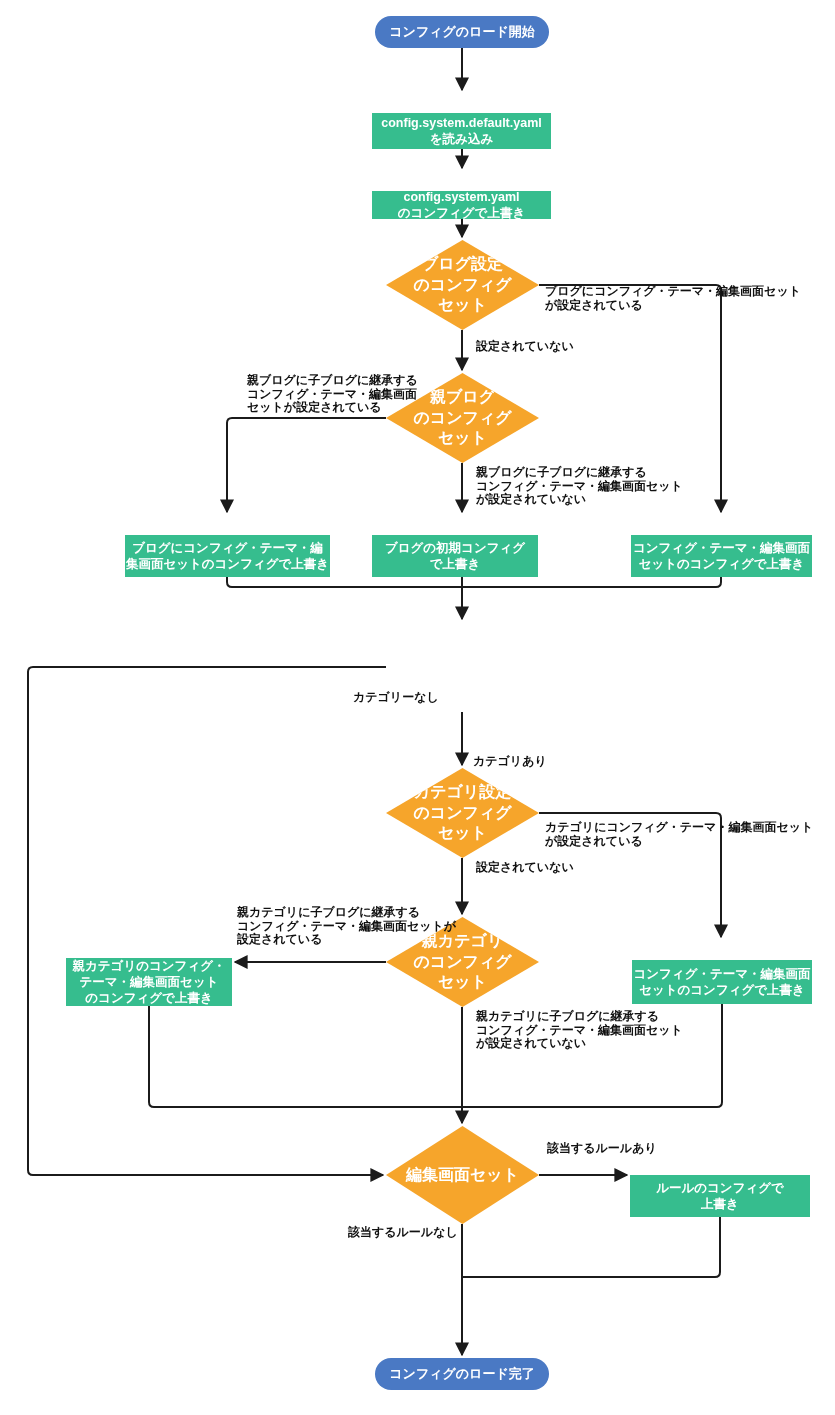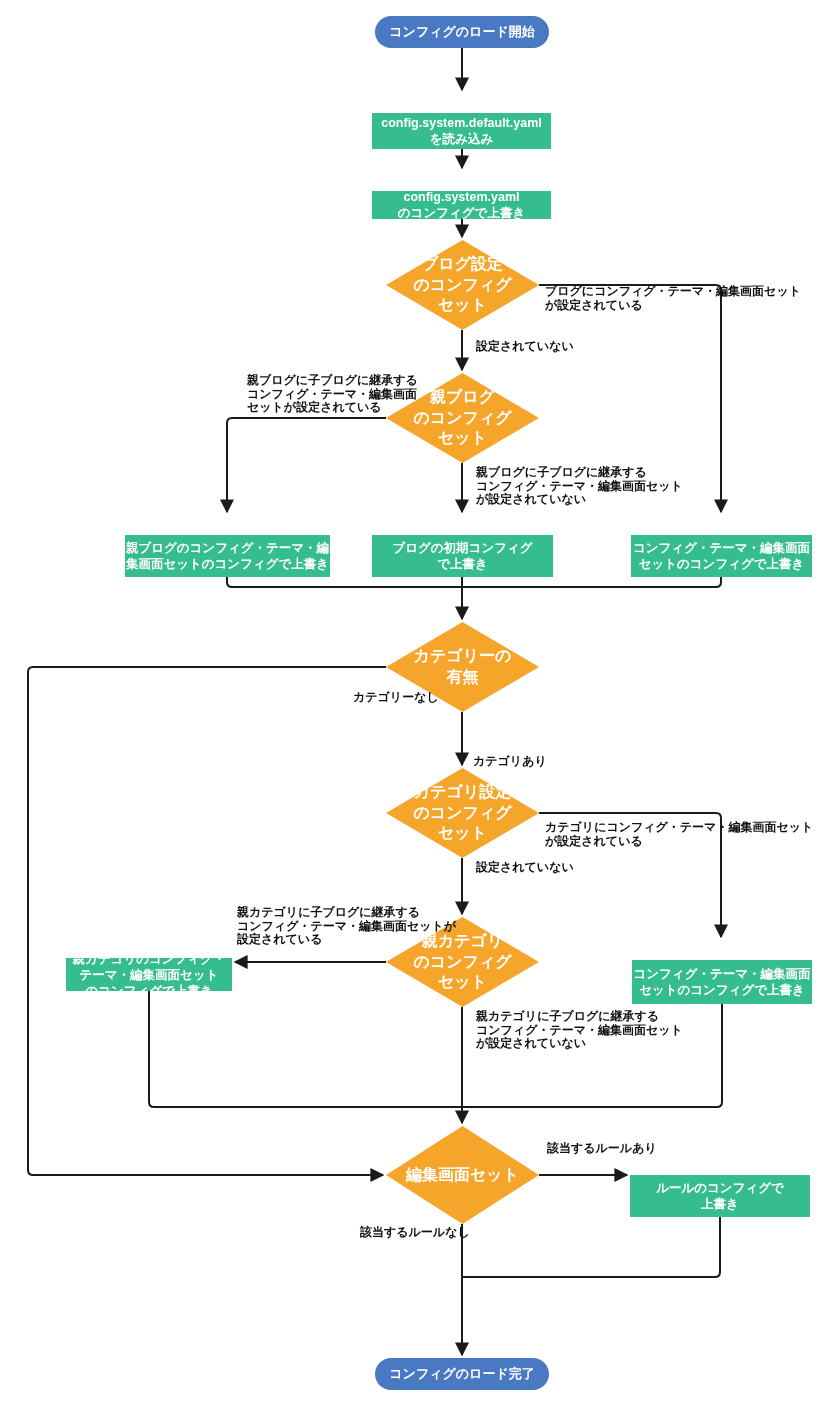--- a/index.html
+++ b/index.html
@@ -67,41 +67,39 @@
 のコンフィグで上書き</div>
 
   <div class="node decision" style="left:386px;top:240px;width:153px;height:90px;">ブログ設定
 のコンフィグ
 セット</div>
 
   <div class="node decision" style="left:386px;top:373px;width:153px;height:90px;">親ブログ
 のコンフィグ
 セット</div>
 
-  <div class="node process" style="left:125px;top:515px;width:205px;height:42px;">親ブログのコンフィグ・テーマ・編
+  <div class="node process" style="left:125px;top:515px;width:205px;height:42px;">ブログにコンフィグ・テーマ・編
 集画面セットのコンフィグで上書き</div>
 
-  <div class="node process" style="left:372px;top:515px;width:181px;height:42px;">ブログの初期コンフィグ
+  <div class="node process" style="left:372px;top:515px;width:166px;height:42px;">ブログの初期コンフィグ
 で上書き</div>
 
   <div class="node process" style="left:631px;top:515px;width:181px;height:42px;">コンフィグ・テーマ・編集画面
 セットのコンフィグで上書き</div>
 
-  <div class="node decision" style="left:386px;top:622px;width:153px;height:90px;">カテゴリーの
-有無</div>
 
   <div class="node decision" style="left:386px;top:768px;width:153px;height:90px;">カテゴリ設定
 のコンフィグ
 セット</div>
 
   <div class="node decision" style="left:386px;top:917px;width:153px;height:90px;">親カテゴリ
 のコンフィグ
 セット</div>
 
-  <div class="node process" style="left:66px;top:938px;width:166px;height:33px;">親カテゴリのコンフィグ・
+  <div class="node process" style="left:66px;top:938px;width:166px;height:48px;">親カテゴリのコンフィグ・
 テーマ・編集画面セット
 のコンフィグで上書き</div>
 
   <div class="node process" style="left:632px;top:940px;width:180px;height:44px;">コンフィグ・テーマ・編集画面
 セットのコンフィグで上書き</div>
 
   <div class="node decision" style="left:386px;top:1126px;width:153px;height:98px;">編集画面セット</div>
 
   <div class="node terminal" style="left:375px;top:1358px;width:174px;height:32px;">コンフィグのロード完了</div>
 
@@ -122,15 +120,15 @@
   <div class="edge-label" style="left:545px;top:777px;margin-top:44px;">カテゴリにコンフィグ・テーマ・編集画面セット
 が設定されている</div>
   <div class="edge-label" style="left:476px;top:861px;">設定されていない</div>
   <div class="edge-label" style="left:237px;top:906px;">親カテゴリに子ブログに継承する
 コンフィグ・テーマ・編集画面セットが
 設定されている</div>
   <div class="edge-label" style="left:476px;top:1010px;">親カテゴリに子ブログに継承する
 コンフィグ・テーマ・編集画面セット
 が設定されていない</div>
   <div class="edge-label" style="left:547px;top:1142px;">該当するルールあり</div>
-  <div class="edge-label" style="left:360px;top:1226px;">該当するルールなし</div>
+  <div class="edge-label" style="left:348px;top:1226px;">該当するルールなし</div>
 
 </div>
 
 </body></html>

